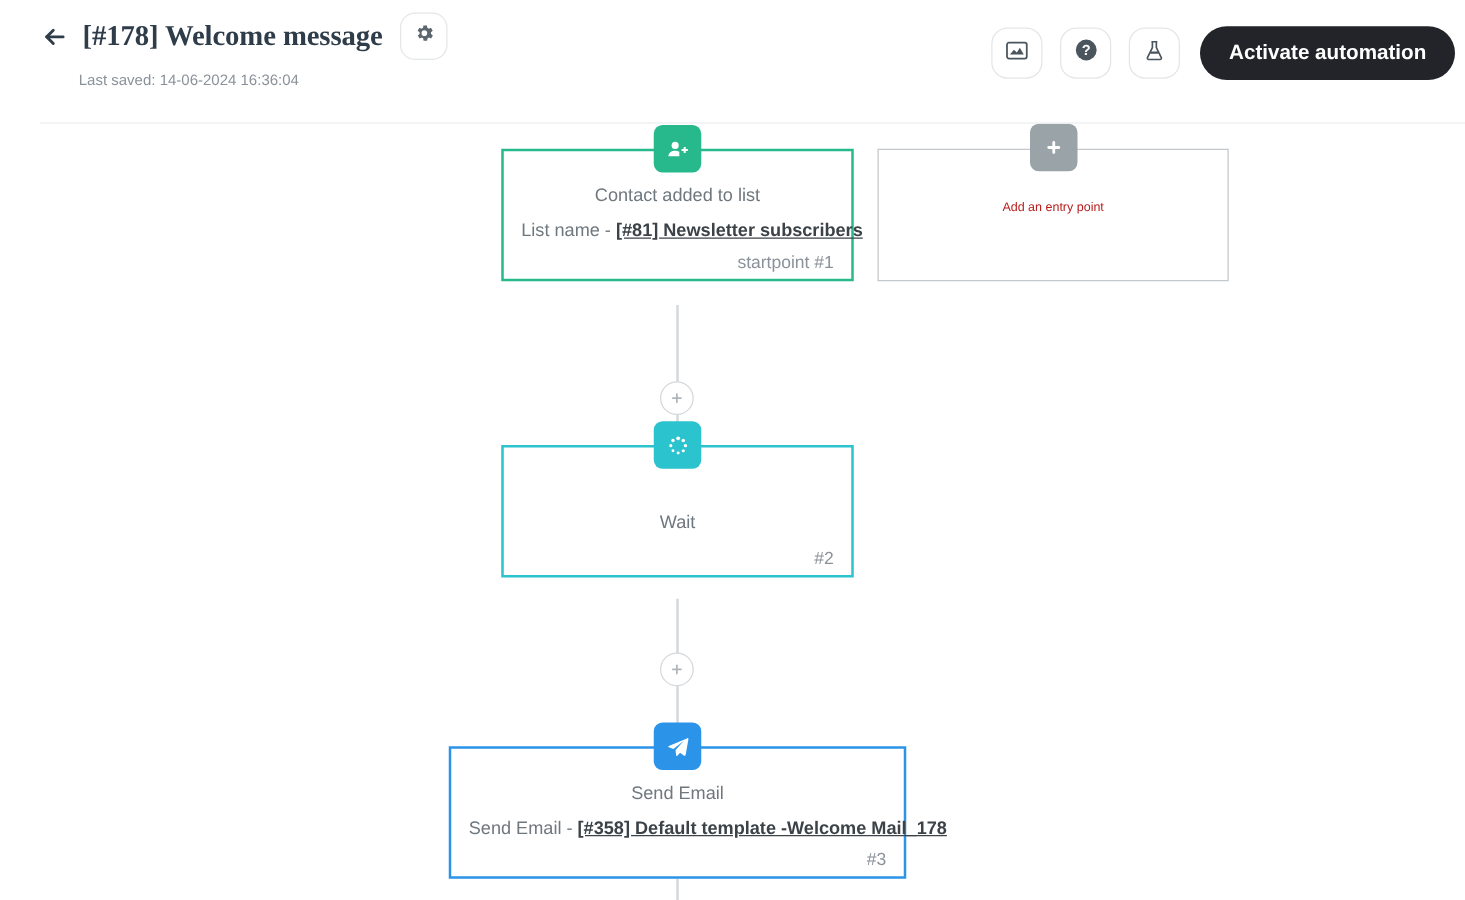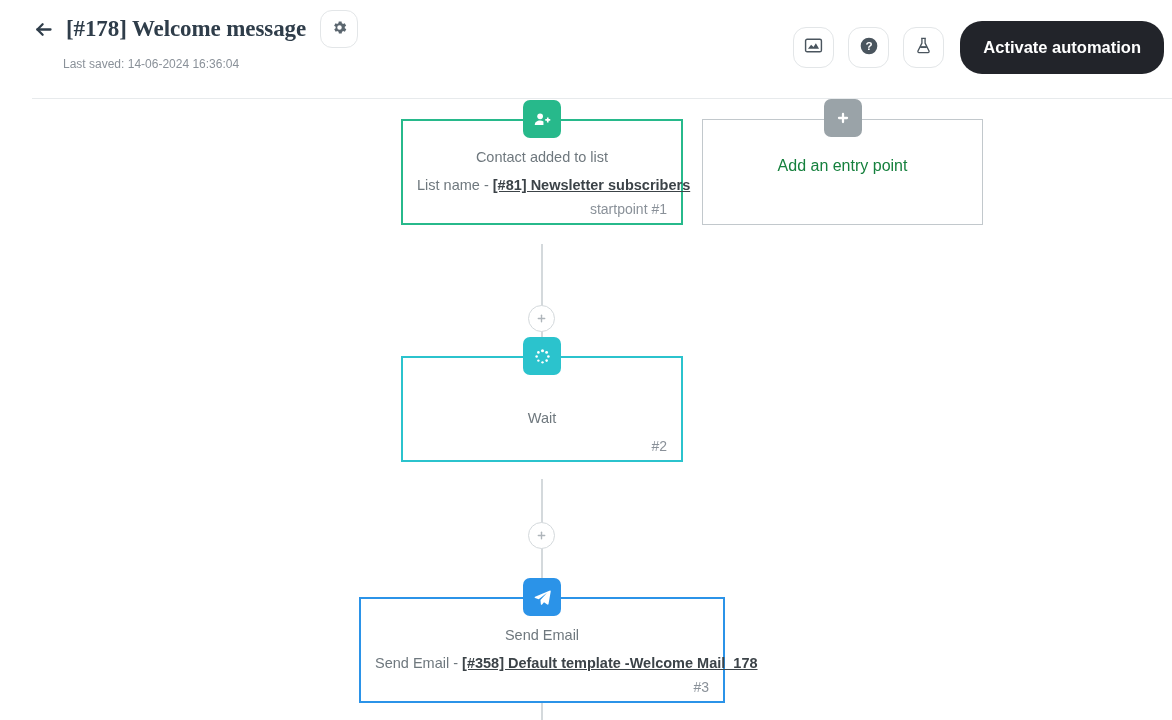--- a/index.html
+++ b/index.html
@@ -69,21 +69,21 @@
   }
   .icon-btn {
     width: 41px; height: 41px;
     border: 1px solid #e3e6e8;
     border-radius: 13px;
     background: #fff;
     display: flex; align-items: center; justify-content: center;
     cursor: pointer;
   }
   .activate-btn {
-    height: 53px;
+    height: 43px;
     padding: 0 23px;
     border-radius: 22px;
     background: #22242a;
     color: #ffffff;
     font-size: 16.5px;
     font-weight: 700;
     display: flex; align-items: center; justify-content: center;
     cursor: pointer;
     white-space: nowrap;
     border: none;
@@ -149,22 +149,22 @@
   .node.green .node-badge { background: #27b98b; }
   .node.cyan { border-color: #2bc3cd; }
   .node.cyan .node-badge { background: #2bc3cd; }
   .node.blue { border-color: #2b93e8; }
   .node.blue .node-badge { background: #2b93e8; }
   .node.grey { border-color: #c2c8cc; border-width: 1px; }
   .node.grey .node-badge { background: #9aa3a8; }
 
   .entry-text {
     text-align: center;
-    font-size: 16px;
-    color: #15803d;
+    font-size: 10px;
+    color: #b91c1c;
   }
   .entry-text.first { margin-bottom: 12px; }
 
   
   .conn-line {
     position: absolute;
     width: 2px;
     background: #d4d9dc;
   }
   .plus-circle {

